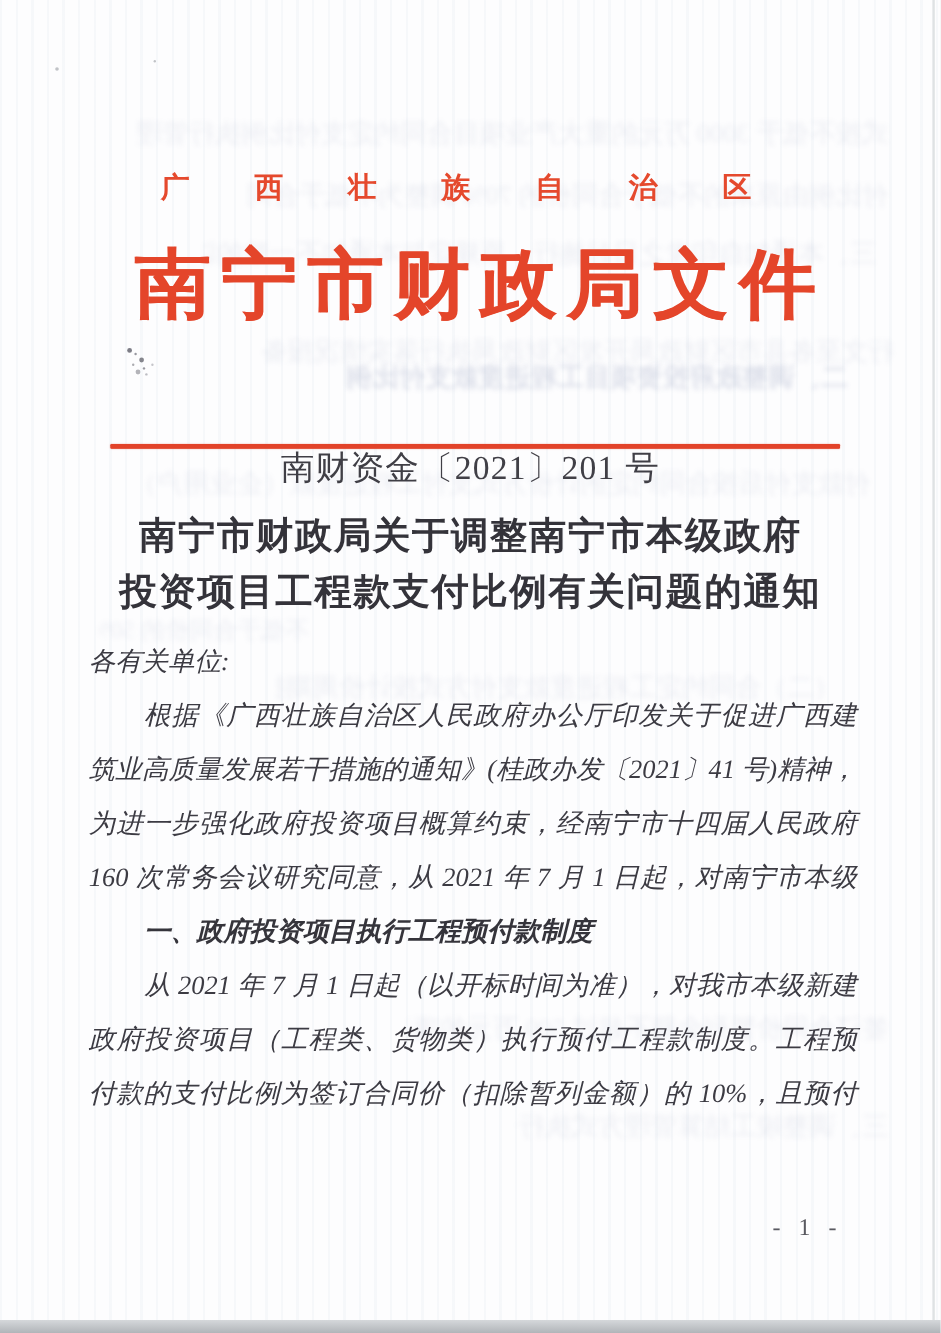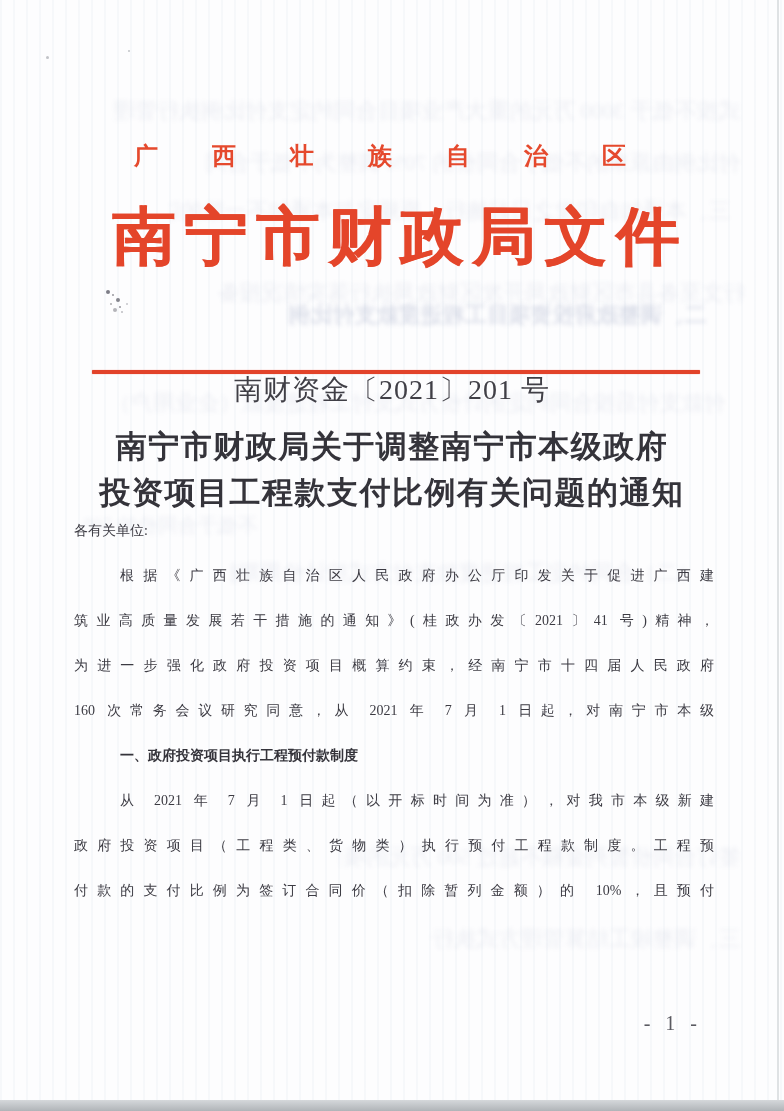--- a/index.html
+++ b/index.html
@@ -71,23 +71,24 @@
   .doc-title{
     position:absolute;top:424px;left:40px;width:704px;
     text-align:center;
     font-size:31px;font-weight:bold;letter-spacing:1.5px;
     line-height:46px;
     color:#34333a;
     font-family:Liberation Serif, serif;
   }
   
   .body-text{
-    position:absolute;top:508px;left:74px;width:640px;
-    font-size:14px;line-height:45px;
+    position:absolute;top:528px;left:74px;width:640px;
+    font-size:22px;line-height:45px;
     color:#3c3b43;
+    font-style:italic;
   }
   .line{white-space:nowrap;}
   .line.j{white-space:normal;text-align:justify;text-align-last:justify;}
   .line.indent{text-indent:46px;}
   .line.bold{font-weight:bold;color:#35343b;}
   
   .page-number{
     position:absolute;top:1012px;right:82px;
     font-size:20px;letter-spacing:5px;
     color:#5a5a61;

